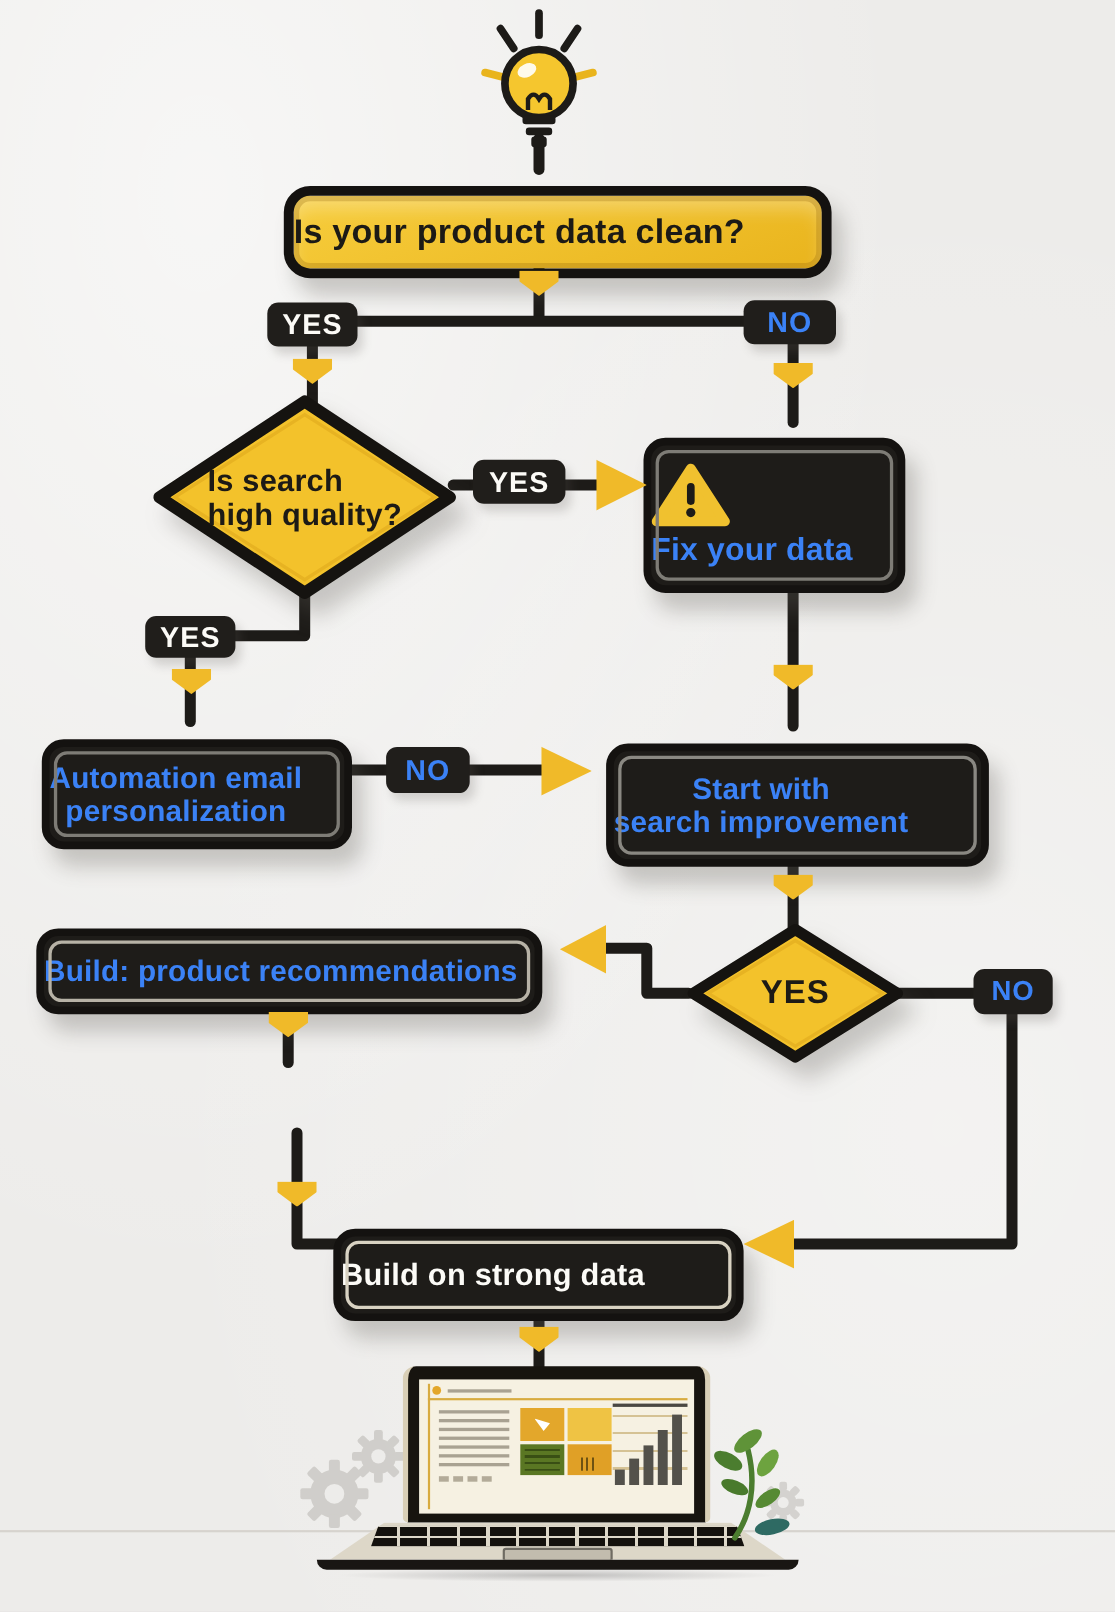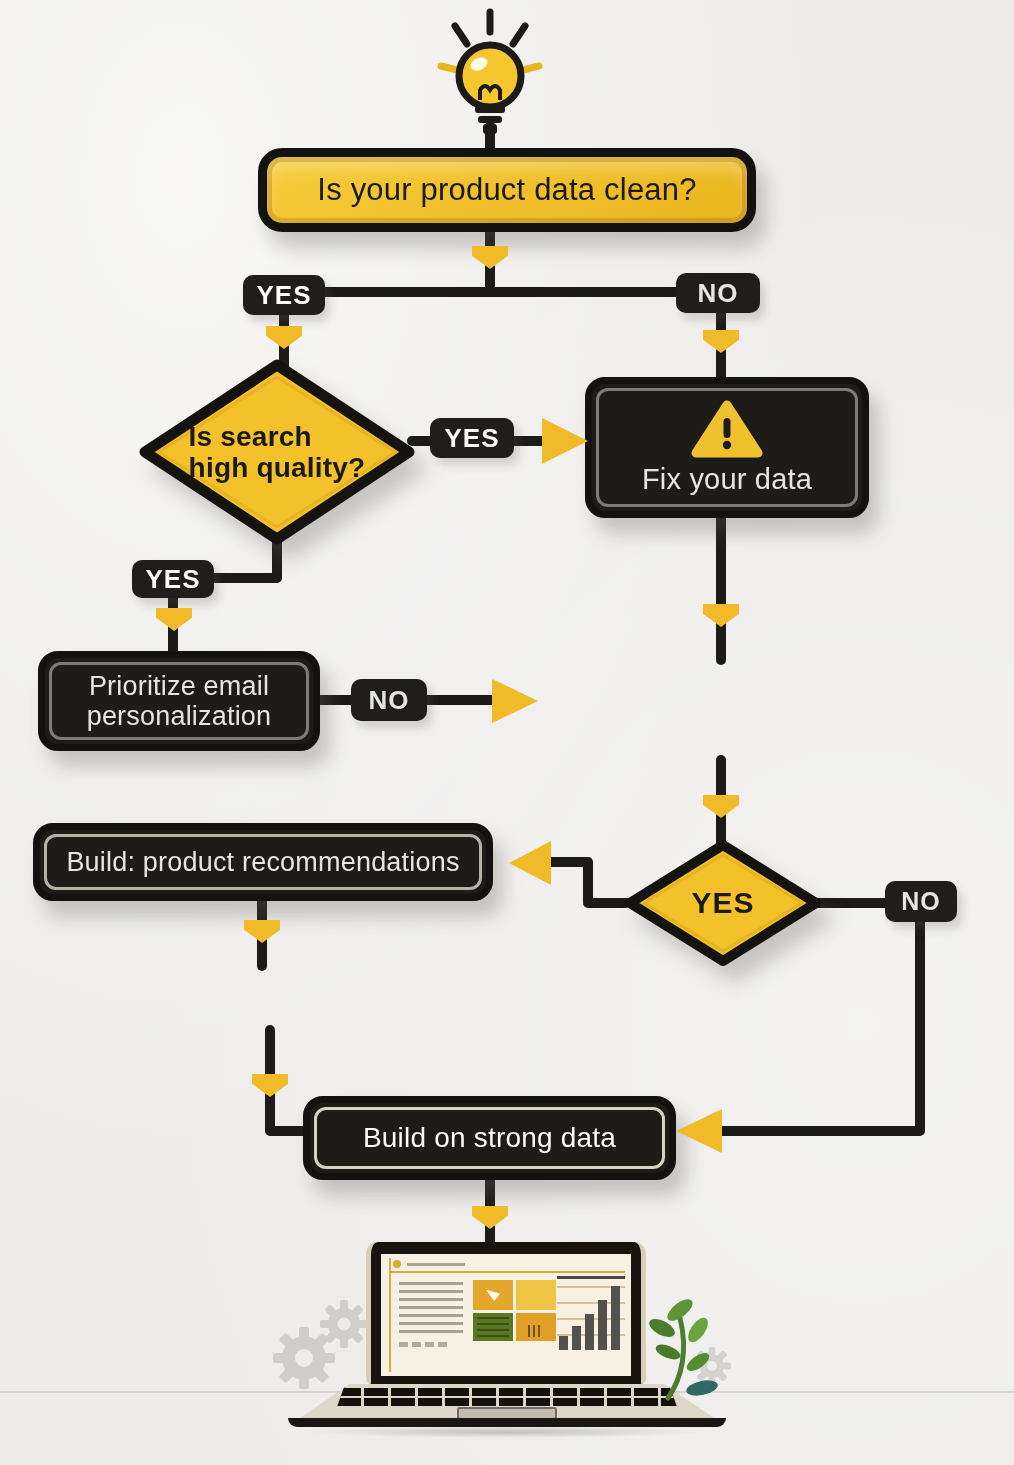--- a/index.html
+++ b/index.html
@@ -6,27 +6,27 @@
   #canvas{
     position:relative;width:1014px;height:1465px;overflow:hidden;
     background:
       radial-gradient(ellipse at 18% 12%, rgba(255,255,255,.55), transparent 55%),
       radial-gradient(ellipse at 85% 70%, rgba(255,255,255,.35), transparent 60%),
       #edecea;
     font-family:"Liberation Sans", sans-serif;
   }
   svg.lines{position:absolute;left:0;top:0;z-index:1;}
   .node{position:absolute;box-sizing:border-box;display:flex;flex-direction:column;
-        align-items:center;justify-content:center;text-align:center;font-weight:normal;z-index:2;}
+        align-items:flex-start;justify-content:center;text-align:center;font-weight:bold;z-index:2;margin-top:21px;}
   .label{white-space:pre-line;line-height:1.12;letter-spacing:.2px;}
   .dark{background:#1e1c19;border:7px solid #141210;border-radius:20px;
         box-shadow:10px 16px 18px rgba(95,93,87,.30);}
   .dark::before{content:"";position:absolute;inset:4px;border:3px solid var(--ring,#82807a);
         border-radius:12px;pointer-events:none;}
-  .ytxt{color:#e5e5e5;} .wtxt{color:#fcfbf7;}
+  .ytxt{color:#3b82f6;} .wtxt{color:#fcfbf7;}
   #main-q{left:258px;top:148px;width:498px;height:84px;
         background:linear-gradient(160deg,#f7cd3c,#e9b41d);
         border:9px solid #141210;border-radius:24px;color:#1c1a16;font-size:31px;
         box-shadow:10px 16px 18px rgba(95,93,87,.30),
                    inset 0 0 0 5px rgba(146,100,6,.28), inset 0 12px 16px rgba(255,255,255,.28);}
   .chip{position:absolute;background:#201e1b;border-radius:10px;display:flex;align-items:center;
         justify-content:center;font-weight:bold;font-size:26px;letter-spacing:1px;z-index:3;
         box-shadow:5px 7px 9px rgba(95,93,87,.22);}
   .diamond{position:absolute;z-index:2;filter:drop-shadow(12px 16px 10px rgba(95,93,87,.30));}
   .diamond .label{position:absolute;inset:0;display:flex;align-items:center;justify-content:center;
@@ -130,39 +130,43 @@
       <polygon points="140,8 272,95 140,182 8,95" fill="#f3c22b" stroke="#151310" stroke-width="11" stroke-linejoin="round"></polygon>
       <polygon points="140,20 258,95 140,170 22,95" fill="none" stroke="#e0a81c" stroke-width="3" opacity=".6"></polygon>
     </svg>
     <div class="label" style="font-size:28px;">Is search
 high quality?</div>
   </div>
 
   <div class="chip wtxt" style="left:430px;top:418px;width:84px;height:40px;">YES</div>
   <div class="arr r" style="left:542px;top:417px;width:46px;height:48px;"></div>
 
-  <div class="node dark" style="left:585px;top:377px;width:284px;height:141px;--ring:#7e7c76;gap:5px;">
+  <div class="node dark" style="left:585px;top:377px;width:238px;height:141px;--ring:#7e7c76;gap:5px;">
     <svg width="72" height="58" viewBox="0 0 72 58">
       <polygon points="36,5 67,53 5,53" fill="#f0c12f" stroke="#f0c12f" stroke-width="9" stroke-linejoin="round"></polygon>
       <rect x="32.5" y="18" width="7" height="20" rx="3.5" fill="#1d1b18"></rect>
       <circle cx="36" cy="45" r="4.2" fill="#1d1b18"></circle>
     </svg>
     <div class="label ytxt" style="font-size:29px;">Fix your data</div>
   </div>
 
   <div class="chip wtxt" style="left:132px;top:560px;width:82px;height:38px;">YES</div>
 
   <div class="node dark" style="left:38px;top:651px;width:282px;height:100px;--ring:#7e7c76;">
-    <div class="label ytxt" style="font-size:27px;">Prioritize email
+    <div class="label ytxt" style="font-size:27px;">Automation email
 personalization</div>
   </div>
 
   <div class="chip ytxt" style="left:351px;top:679px;width:76px;height:42px;">NO</div>
   <div class="arr r" style="left:492px;top:678px;width:46px;height:46px;"></div>
 
+  <div class="node dark" style="left:551px;top:655px;width:348px;height:112px;--ring:#8a8882;">
+    <div class="label ytxt" style="font-size:27px;">Start with
+search improvement</div>
+  </div>
 
   <div class="node dark" style="left:33px;top:823px;width:460px;height:78px;--ring:#b7b2a6;">
     <div class="label ytxt" style="font-size:27px;">Build: product recommendations</div>
   </div>
   <div class="arr l" style="left:509px;top:840px;width:42px;height:46px;"></div>
 
   <div class="diamond" style="left:623px;top:838px;width:200px;height:130px;">
     <svg width="200" height="130" viewBox="0 0 200 130">
       <polygon points="100,7 193,65 100,123 7,65" fill="#f3c22b" stroke="#151310" stroke-width="10" stroke-linejoin="round"></polygon>
       <polygon points="100,17 179,65 100,113 21,65" fill="none" stroke="#e0a81c" stroke-width="3" opacity=".6"></polygon>

